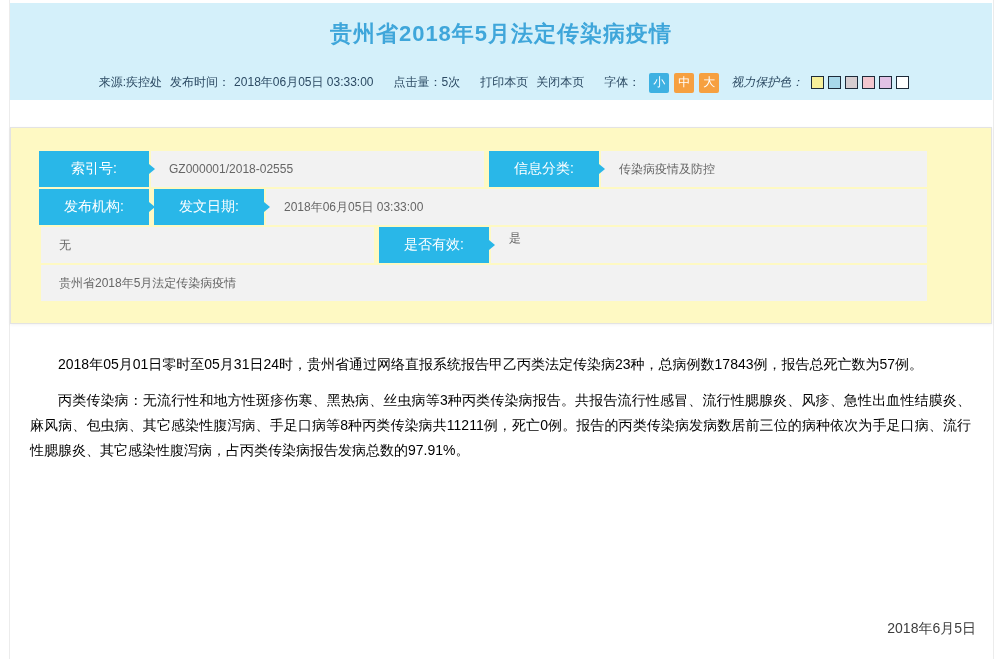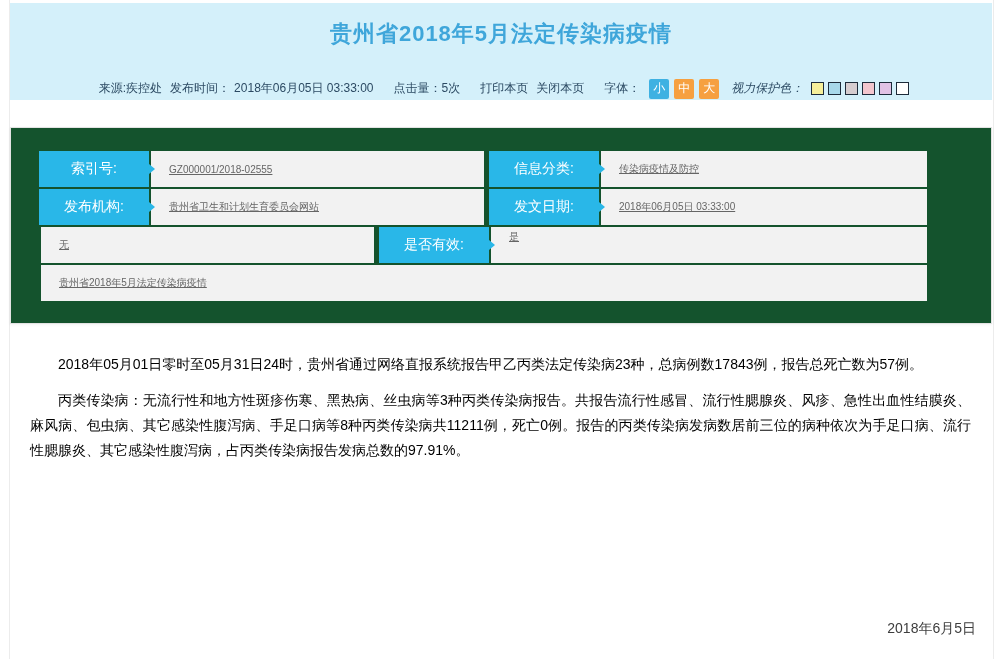--- a/index.html
+++ b/index.html
@@ -23,60 +23,59 @@
     padding-top: 16px; text-align: center;
     font-size: 22px; font-weight: bold; color: #3fa6da;
     letter-spacing: 1px;
   }
   .meta-row {
     margin-top: 13px;
     display: flex; justify-content: center; align-items: center;
     font-size: 12px; color: #2c4a63;
   }
   .meta-row .m-item { margin: 8px 6px; white-space: nowrap; }
-  .meta-row .m-tight { margin: 18px 2px; }
+  .meta-row .m-tight { margin: 12px 2px; }
   .meta-link { cursor: pointer; }
   .font-btns { display: flex; align-items: center; margin: 0 4px; }
   .font-btn {
     width: 20px; height: 20px; margin-left: 5px;
     display: flex; align-items: center; justify-content: center;
     color: #ffffff; font-size: 12px; border-radius: 2px; cursor: pointer;
   }
   .font-btn.small { background: #3eb1e2; }
   .font-btn.mid, .font-btn.large { background: #f6a040; }
   .eye-label { font-style: italic; margin-left: 8px; margin-right: 4px; }
   .swatches { display: flex; align-items: center; }
   .swatch {
     width: 13px; height: 13px; margin-left: 4px;
     border: 1px solid #1d2b3a; cursor: pointer; background: #fff;
   }
   
   .info-box {
     position: absolute; left: 10px; top: 127px; width: 982px; height: 197px;
-    background: #14532d; border: 1px solid #e3e3e3;
+    background: #fef9c3; border: 1px solid #e3e3e3;
     box-shadow: 0 1px 3px rgba(0,0,0,0.05);
   }
   .info-table { position: absolute; left: 28px; top: 23px; width: 888px; }
   .info-row { display: flex; height: 36px; margin-bottom: 2px; }
   .info-label {
     width: 110px; background: #29b7e8; color: #ffffff;
     display: flex; align-items: center; justify-content: center;
     font-size: 14px; position: relative; flex: none;
   }
   .info-label::after {
     content: ""; position: absolute; right: -6px; top: 50%;
     margin-top: -5px; width: 0; height: 0;
     border-top: 5px solid transparent; border-bottom: 5px solid transparent;
     border-left: 6px solid #29b7e8;
   }
   .info-value {
-    background: #f2f2f2; color: #666666; font-size: 10px;
+    background: #f2f2f2; color: #666666; font-size: 12px;
     display: flex; align-items: center; padding-left: 18px;
     margin-left: 2px;
-    text-decoration: underline;
   }
   .v-left { width: 333px; }
   .lbl-right { margin-left: 5px; }
   .v-right { flex: 1; }
   .v-full { flex: 1; }
   .v-top { align-items: flex-start; padding-top: 3px; }
   
   .article {
     position: absolute; left: 30px; top: 352px; width: 941px;
     font-size: 14px; color: #000000; line-height: 25px;
@@ -125,21 +124,20 @@
 
     <div class="info-row">
       <div class="info-label">索引号:</div>
       <div class="info-value v-left">GZ000001/2018-02555</div>
       <div class="info-label lbl-right">信息分类:</div>
       <div class="info-value v-right">传染病疫情及防控</div>
     </div>
 
     <div class="info-row">
       <div class="info-label">发布机构:</div>
-      <div class="info-value v-left">贵州省卫生和计划生育委员会网站</div>
       <div class="info-label lbl-right">发文日期:</div>
       <div class="info-value v-right">2018年06月05日 03:33:00</div>
     </div>
 
     <div class="info-row">
       <div class="info-value v-left">无</div>
       <div class="info-label lbl-right">是否有效:</div>
       <div class="info-value v-right v-top">是</div>
     </div>
 

